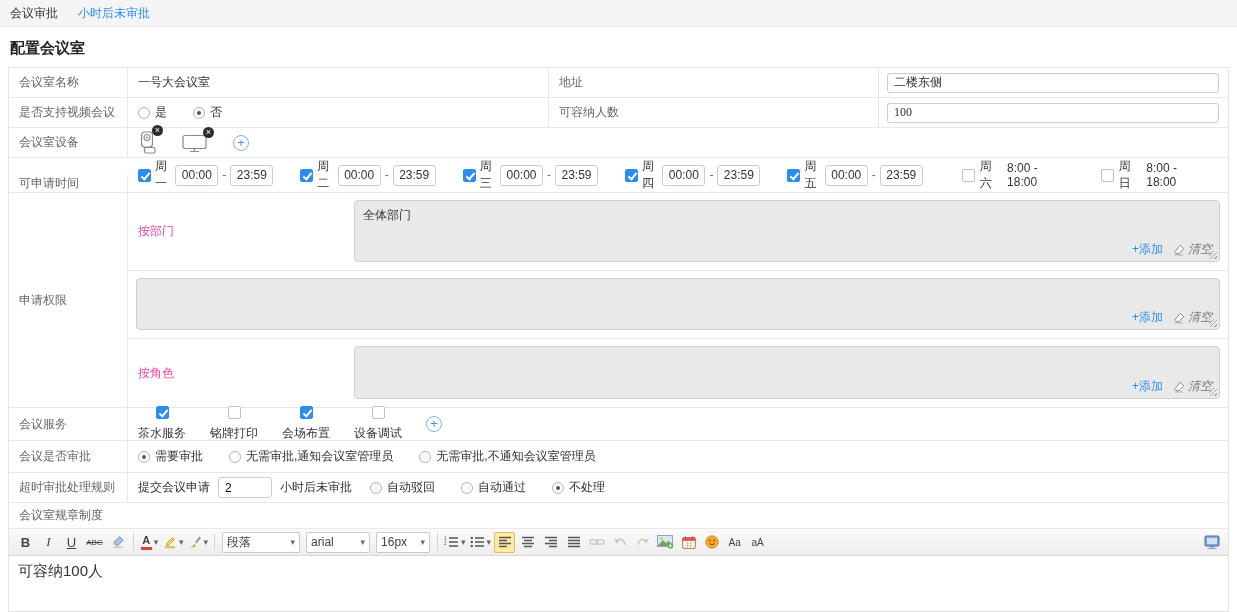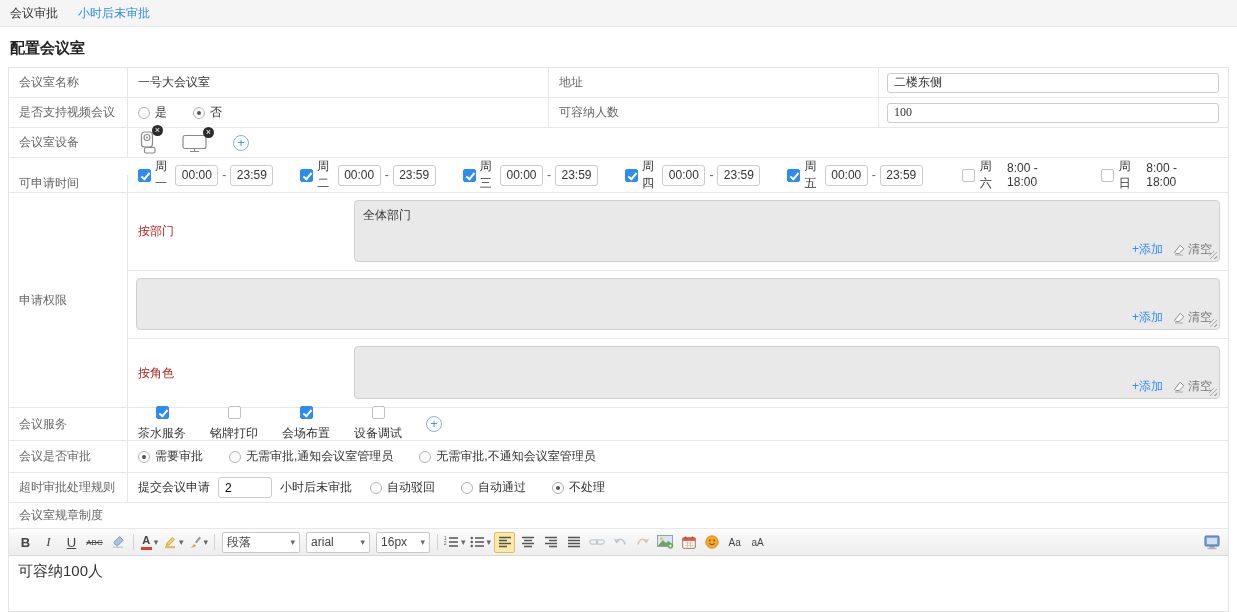--- a/index.html
+++ b/index.html
@@ -51,29 +51,29 @@
   .day { display:flex; align-items:center; gap:4px; margin-right:27px; color:#333; }
   .day.plain { gap:5px; margin-right:22px; margin-left:12px; }
   .time { width:43px; height:21px; border:1px solid #ccc; border-radius:3px; text-align:center;
           font-size:12px; color:#333; outline:none; padding:0; font-family:inherit; }
   .dash { color:#666; }
   
   .permcell { flex:1; display:flex; flex-direction:column; }
   .sub { display:flex; border-bottom:1px solid #e8e8e8; }
   .sub:last-child { border-bottom:none; }
   .sub.s1 { height:78px; } .sub.s2 { height:68px; }
-  .sub-label { flex:0 0 218px; display:flex; align-items:center; padding-left:10px; color:#b91c1c; }
+  .sub-label { flex:0 0 218px; display:flex; align-items:center; padding-left:10px; color:#ec4899; }
   .sub-body { flex:1; padding:7px 8px 8px 8px; position:relative; }
   .permbox { height:100%; background:#e9e9e9; border:1px solid #cfcfcf; border-radius:4px;
              padding:6px 8px; color:#333; position:relative; }
   .permbox::after { content:""; position:absolute; right:2px; bottom:2px; width:8px; height:8px;
              background:repeating-linear-gradient(135deg,#aaa 0 1px,transparent 1px 3px); }
   .permlinks { position:absolute; right:16px; bottom:12px; display:flex; gap:10px; align-items:center; }
   .addlink { color:#2d8cf0; text-decoration:none; cursor:pointer; }
-  .clearlink { color:#777; text-decoration:none; cursor:pointer; display:flex; align-items:center; gap:3px; }
+  .clearlink { color:#777; text-decoration:none; cursor:pointer; display:flex; align-items:center; gap:3px;font-style:italic; }
   
   .svc { display:flex; align-items:center; gap:6px; margin-right:24px; color:#333;flex-direction:column; }
   .hours { width:54px; height:21px; border:1px solid #ccc; border-radius:3px; padding:0 6px;
            font-size:12px; outline:none; margin:0 8px; font-family:inherit; }
   .tx { color:#333; }
   
   .toolbar { height:27px; background:linear-gradient(#fbfbfb,#ededed); border-bottom:1px solid #d9d9d9;
              display:flex; align-items:center; padding:0 6px; gap:2px; }
   .tbtn { height:21px; min-width:21px; display:flex; align-items:center; justify-content:center;
           border:1px solid transparent; border-radius:2px; color:#444; cursor:pointer; }

